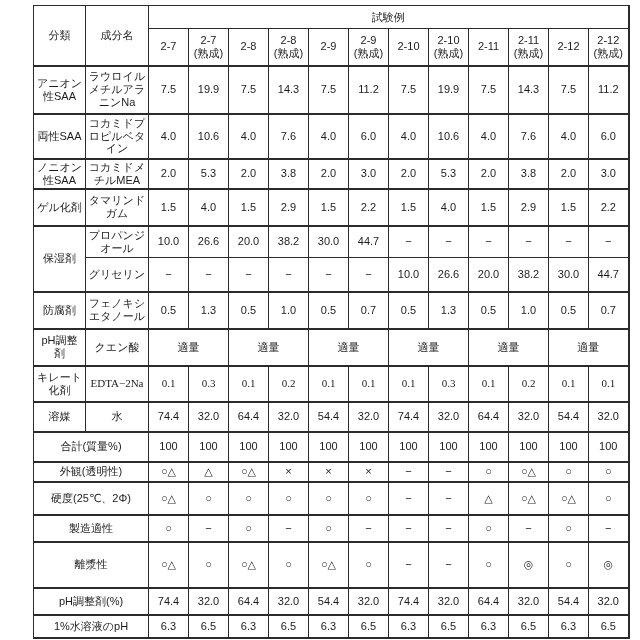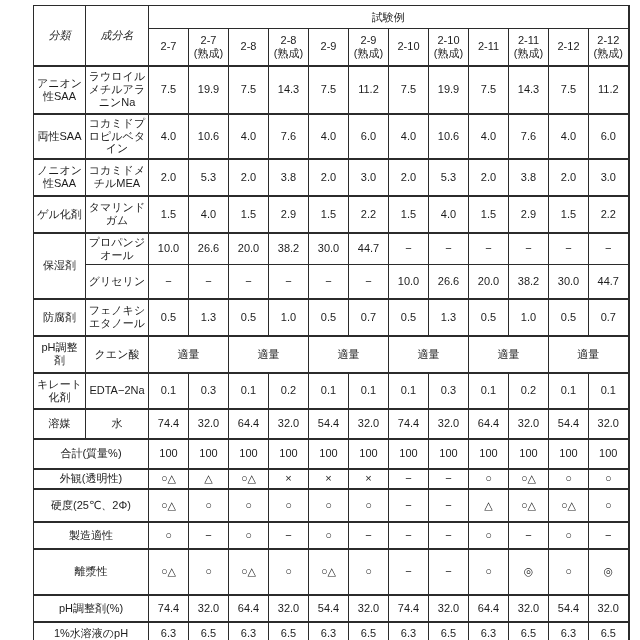--- a/index.html
+++ b/index.html
@@ -44,21 +44,21 @@
   .pair-start { border-left-width: 2px; }
   
   .cls-cell, .sum-label { border-left-width: 2px; }
   .cls-cell, .corner-cls { border-right-width: 2px; }
   .comp-cell, .corner-comp { border-right-width: 2px; }
   .ftable th:last-child, .ftable td:last-child { border-right-width: 2px; }
   .ftable tr:last-child td { border-bottom-width: 2px; }
   
   .corner-cls  { border-top: none; border-left: none; }
   .corner-comp { border-top: none; }
-  .corner-cls, .corner-comp { font-size: 12px; font-style: italic; }
+  .corner-cls, .corner-comp { font-size: 12px; }
   .testex { font-size: 12px; border-bottom-width: 1px; }
   .colh { font-size: 11px; }
   .cls-cell { font-size: 11px; }
   .comp-cell { text-align: left; font-size: 11px; }
   .sum-label { font-size: 11.5px; }
   .val { font-size: 11px; letter-spacing: 0; }
 </style>
 </head>
 <body>
 
@@ -131,21 +131,21 @@
           <td class="val">7.6</td>
           <td class="val pair-start">4.0</td>
           <td class="val">6.0</td>
           <td class="val pair-start">4.0</td>
           <td class="val">10.6</td>
           <td class="val pair-start">4.0</td>
           <td class="val">7.6</td>
           <td class="val pair-start">4.0</td>
           <td class="val">6.0</td>
         </tr>
-        <tr class="thick" style="height: 37px; margin-left: 32px;">
+        <tr class="thick" style="height: 30px; margin-left: 32px;">
           <td class="cls-cell" colspan="1" rowspan="1">ノニオン性SAA</td>
           <td class="comp-cell">コカミドメチルMEA</td>
           <td class="val pair-start">2.0</td>
           <td class="val">5.3</td>
           <td class="val pair-start">2.0</td>
           <td class="val">3.8</td>
           <td class="val pair-start">2.0</td>
           <td class="val">3.0</td>
           <td class="val pair-start">2.0</td>
           <td class="val">5.3</td>
@@ -220,21 +220,21 @@
         <tr class="thick" style="height: 37px;">
           <td class="cls-cell" colspan="1" rowspan="1">pH調整剤</td>
           <td class="comp-cell">クエン酸</td>
           <td class="val pair-start" colspan="2">適量</td>
           <td class="val pair-start" colspan="2">適量</td>
           <td class="val pair-start" colspan="2">適量</td>
           <td class="val pair-start" colspan="2">適量</td>
           <td class="val pair-start" colspan="2">適量</td>
           <td class="val pair-start" colspan="2">適量</td>
         </tr>
-        <tr class="thick" style="height: 36px;">
+        <tr class="thick" style="height: 36px; font-family: Liberation Serif, serif;">
           <td class="cls-cell" colspan="1" rowspan="1">キレート化剤</td>
           <td class="comp-cell">EDTA−2Na</td>
           <td class="val pair-start">0.1</td>
           <td class="val">0.3</td>
           <td class="val pair-start">0.1</td>
           <td class="val">0.2</td>
           <td class="val pair-start">0.1</td>
           <td class="val">0.1</td>
           <td class="val pair-start">0.1</td>
           <td class="val">0.3</td>

